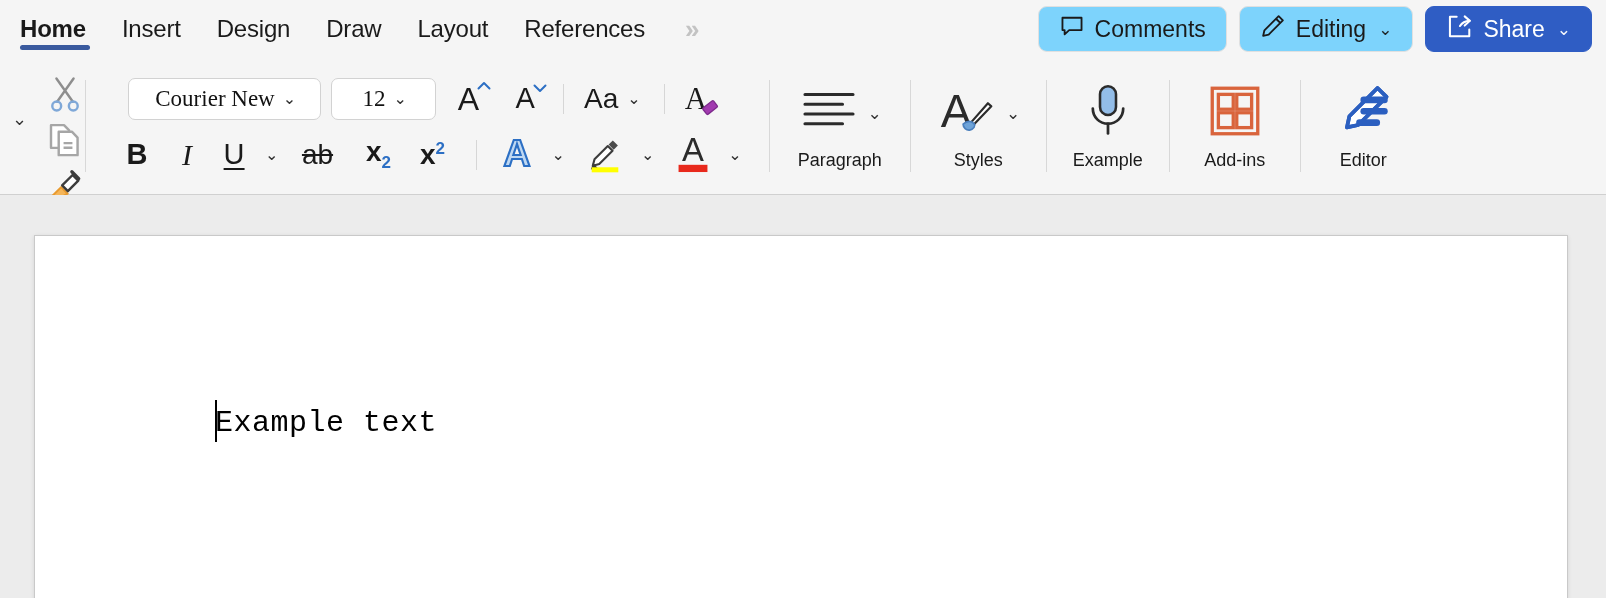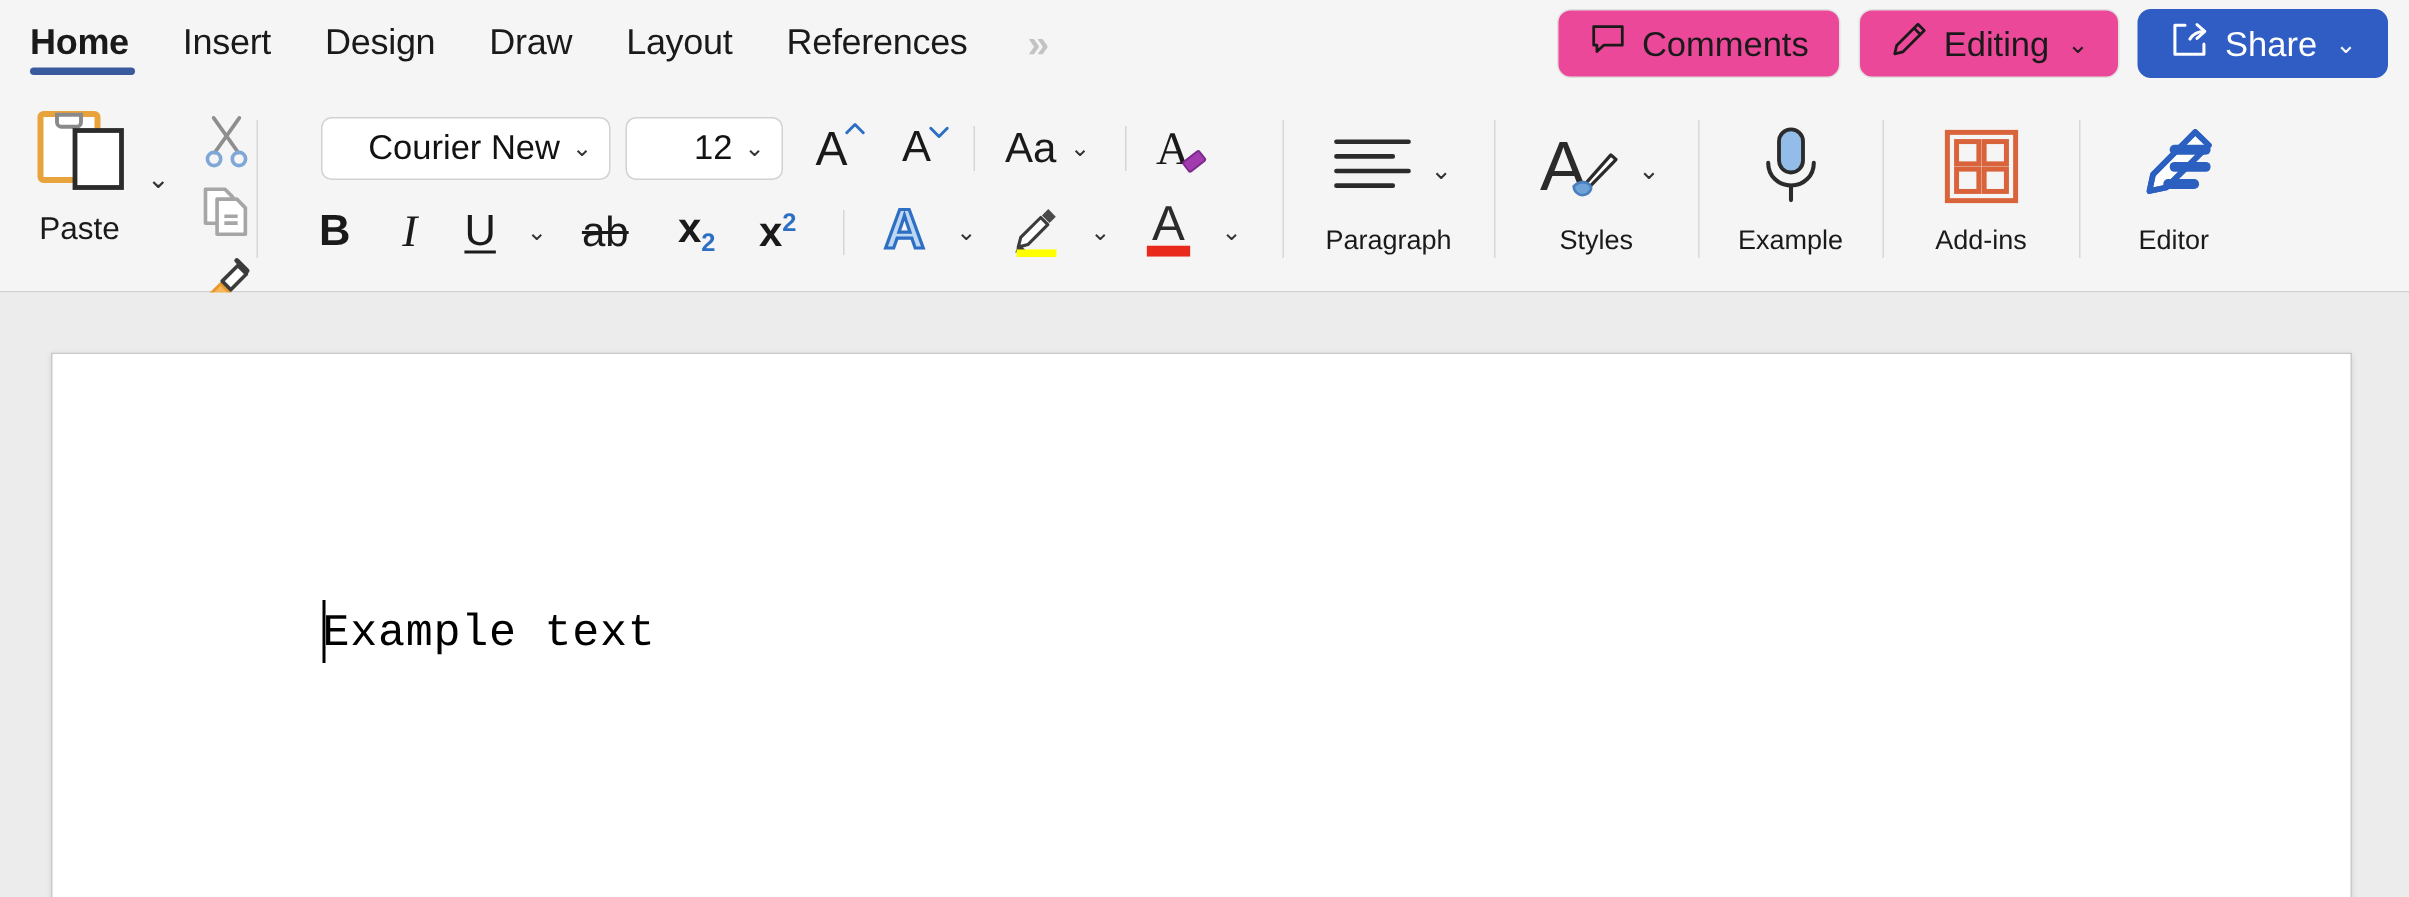--- a/index.html
+++ b/index.html
@@ -90,21 +90,21 @@
     height: 46px;
   }
 
   .pillbtn {
     height: 46px;
     display: flex;
     align-items: center;
     gap: 10px;
     padding: 0 20px;
     border-radius: 9px;
-    background: #ec4899;
+    background: #7dd3fc;
     border: 1px solid #e0e0e0;
     font-size: 23px;
     color: #1a1a1a;
     cursor: pointer;
     white-space: nowrap;
   }
 
   .pillbtn.primary {
     background: #2f5dc4;
     border-color: #2f5dc4;
@@ -198,26 +198,27 @@
     gap: 0px;
   }
 
   .combo {
     height: 42px;
     border: 1px solid #d2d2d2;
     border-radius: 7px;
     background: #ffffff;
     display: flex;
     align-items: center;
-    justify-content: flex-end;
+    justify-content: center;
     padding: 0 11px 0 14px;
     font-size: 23px;
     color: #121212;
     cursor: pointer;
     white-space: nowrap;
+    font-family: Liberation Serif, serif;
   }
   .combo.fontname { width: 193px; }
   .combo.fontsize { width: 105px; margin-left: 10px; }
   .combo .chev { font-size: 16px; color: #333; margin-left: 8px; }
 
   .iconbtn {
     display: flex;
     align-items: center;
     justify-content: center;
     cursor: pointer;
@@ -405,30 +406,20 @@
         </span>
         <span>Share</span>
         <span class="chev">⌄</span>
       </div>
     </div>
   </div>
 
   <div class="ribbon">
 
     <div class="group paste-block">
-      <div class="paste-main">
-        <span>
-          <svg width="66" height="62" viewBox="0 0 66 62" fill="none">
-            <rect x="7" y="6" width="38" height="44" rx="2" fill="#ffffff" stroke="#e8a33d" stroke-width="4"></rect>
-            <path d="M18 6.5h16v5a3 3 0 0 1-3 3h-10a3 3 0 0 1-3-3z" fill="#ffffff" stroke="#8a8a8a" stroke-width="2.6"></path>
-            <rect x="30" y="17" width="31" height="38" fill="#ffffff" stroke="#2b2b2b" stroke-width="3.2"></rect>
-          </svg>
-        </span>
-        <span class="paste-label">Paste</span>
-      </div>
       <span class="paste-chev">⌄</span>
 
       <div class="clip-col">
         <span>
           <svg width="40" height="40" viewBox="0 0 28 28" fill="none" stroke="#8e8e8e" stroke-width="1.7" stroke-linecap="round">
             <path d="M8 3.2l11.5 16.2M20 3.2L8.5 19.4"></path>
             <circle cx="8.2" cy="22.4" r="3.1" stroke="#7fa8d8"></circle>
             <circle cx="19.8" cy="22.4" r="3.1" stroke="#7fa8d8"></circle>
           </svg>
         </span>

